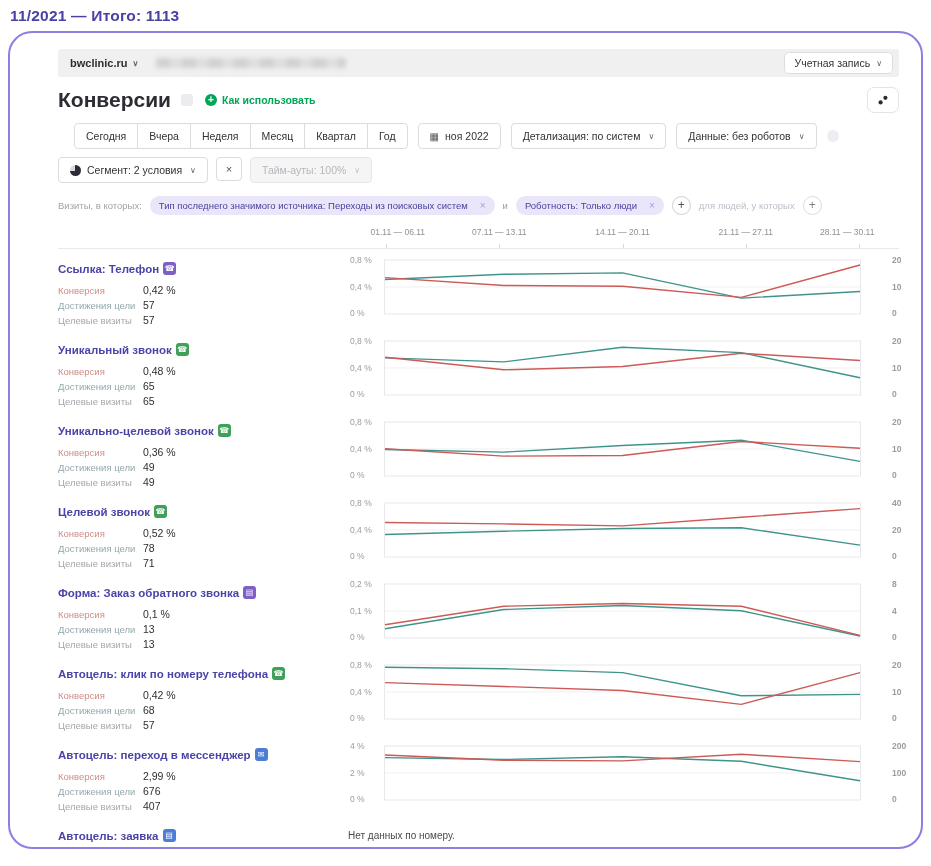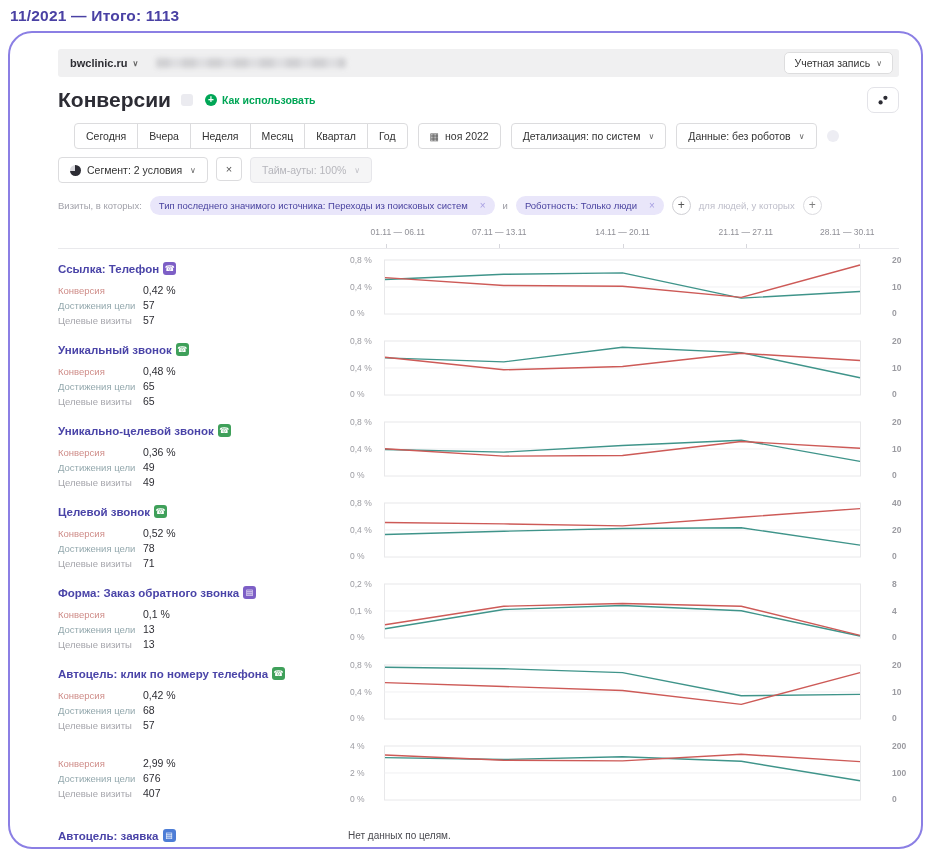--- a/index.html
+++ b/index.html
@@ -503,20 +503,24 @@
                 <span class="tick t0">20</span>
                 <span class="tick t1">10</span>
                 <span class="tick t2">0</span>
               </div>
             </div>
           </div>
   </div>
 
   <div class="section">
     <div class="left">
+      <div class="sec-title">
+        <a class="sec-link">Автоцель: переход в мессенджер</a>
+        <span class="goal-ico" style="background: rgb(77, 125, 214);">✉</span>
+      </div>
       <div class="stats">
         <div class="stat">
           <span class="sl l-conv">Конверсия</span>
           <span class="sv v-conv">2,99 %</span>
         </div>
         <div class="stat">
           <span class="sl l-goals">Достижения цели</span>
           <span class="sv v-goals">676</span>
         </div>
         <div class="stat">
@@ -551,19 +555,19 @@
 
   <div class="section short">
     <div class="left">
       <div class="sec-title">
         <a class="sec-link">Автоцель: заявка</a>
         <span class="goal-ico" style="background: rgb(77, 125, 214);">▤</span>
       </div>
 
     </div>
     <div class="right">
-            <div class="no-data">Нет данных по целям.</div>
+            <div class="no-data">Нет данных по номеру.</div>
           </div>
   </div>
 </div>
 
   </div>
 </div>
 
 </body></html>

